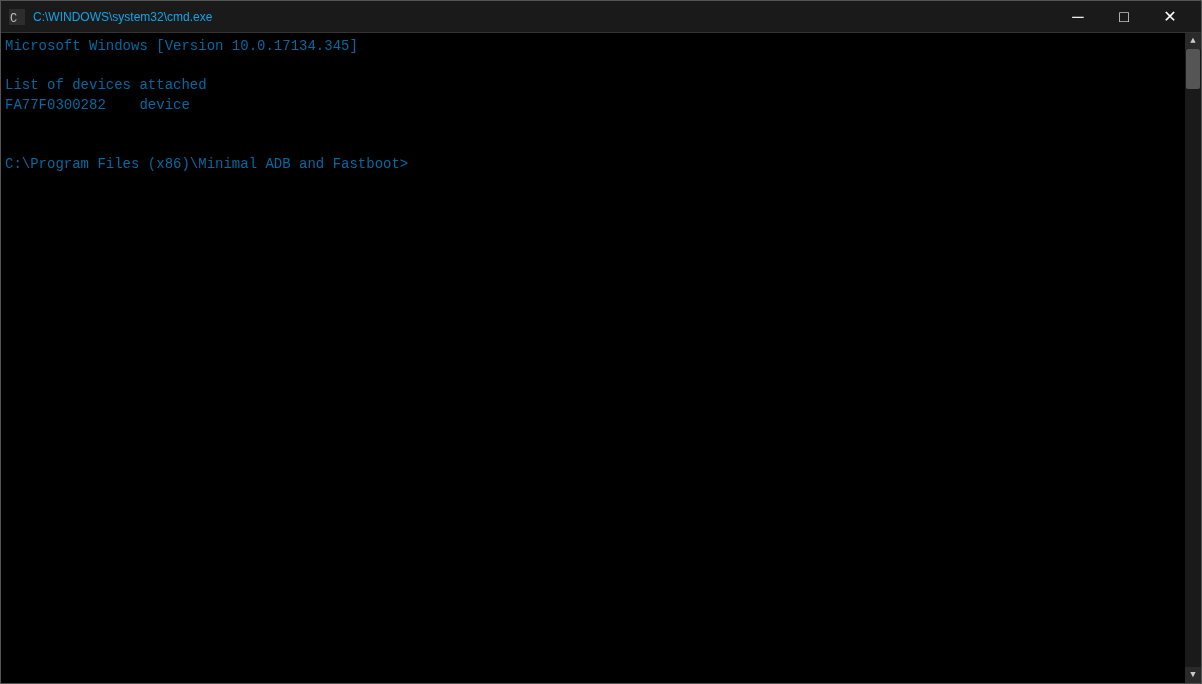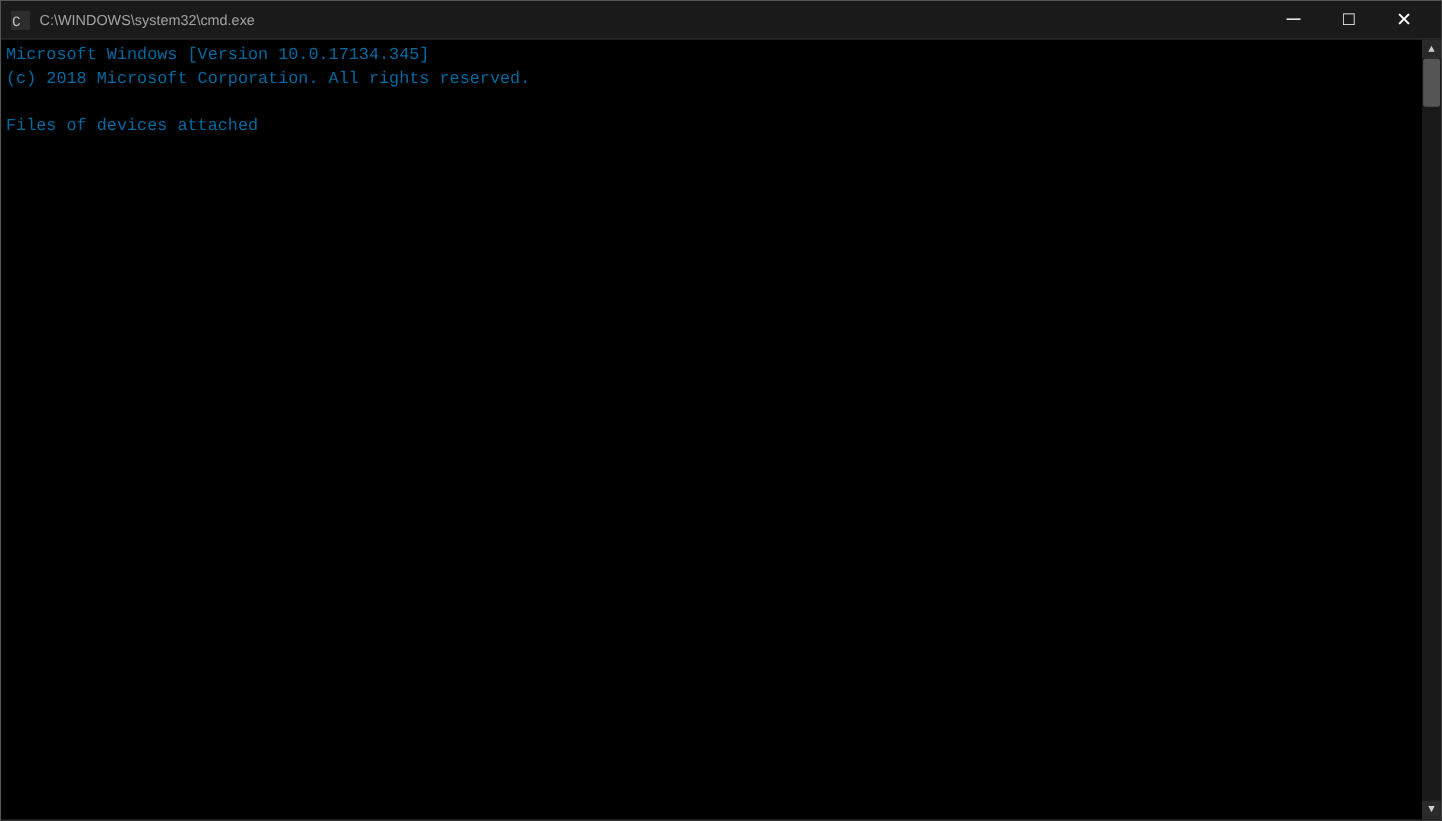--- a/index.html
+++ b/index.html
@@ -43,21 +43,21 @@
       justify-content: center;
     }
 
     .title-bar-icon svg {
       width: 16px;
       height: 16px;
     }
 
     .title-bar-title {
       flex: 1;
-      color: #a3a3a3;
+      color: #0ea5e9;
       font-size: 12px;
       font-family: 'Segoe UI', Arial, sans-serif;
       font-weight: normal;
     }
 
     .title-bar-controls {
       display: flex;
       align-items: center;
       gap: 0;
     }
@@ -156,25 +156,26 @@
       <button class="title-bar-btn">─</button>
       <button class="title-bar-btn">□</button>
       <button class="title-bar-btn close-btn">✕</button>
     </div>
   </div>
 
   <div class="content-area">
 
     <div class="terminal" id="terminal-output">
         <span class="terminal-line">Microsoft Windows [Version 10.0.17134.345]</span>
-        <span class="terminal-line">(c) 2018 Microsoft Corporation. All rights reserved.</span>
         <span class="terminal-line">&nbsp;</span>
-        <span class="terminal-line">Files of devices attached</span>
+        <span class="terminal-line">List of devices attached</span>
+        <span class="terminal-line">FA77F0300282    device</span>
         <span class="terminal-line">&nbsp;</span>
         <span class="terminal-line">&nbsp;</span>
+        <span class="terminal-line">C:\Program Files (x86)\Minimal ADB and Fastboot&gt;</span>
       </div>
 
     <div class="scrollbar">
       <div class="scroll-arrow">▲</div>
       <div class="scroll-track">
         <div class="scroll-thumb"></div>
       </div>
       <div class="scroll-arrow">▼</div>
     </div>
   </div>

